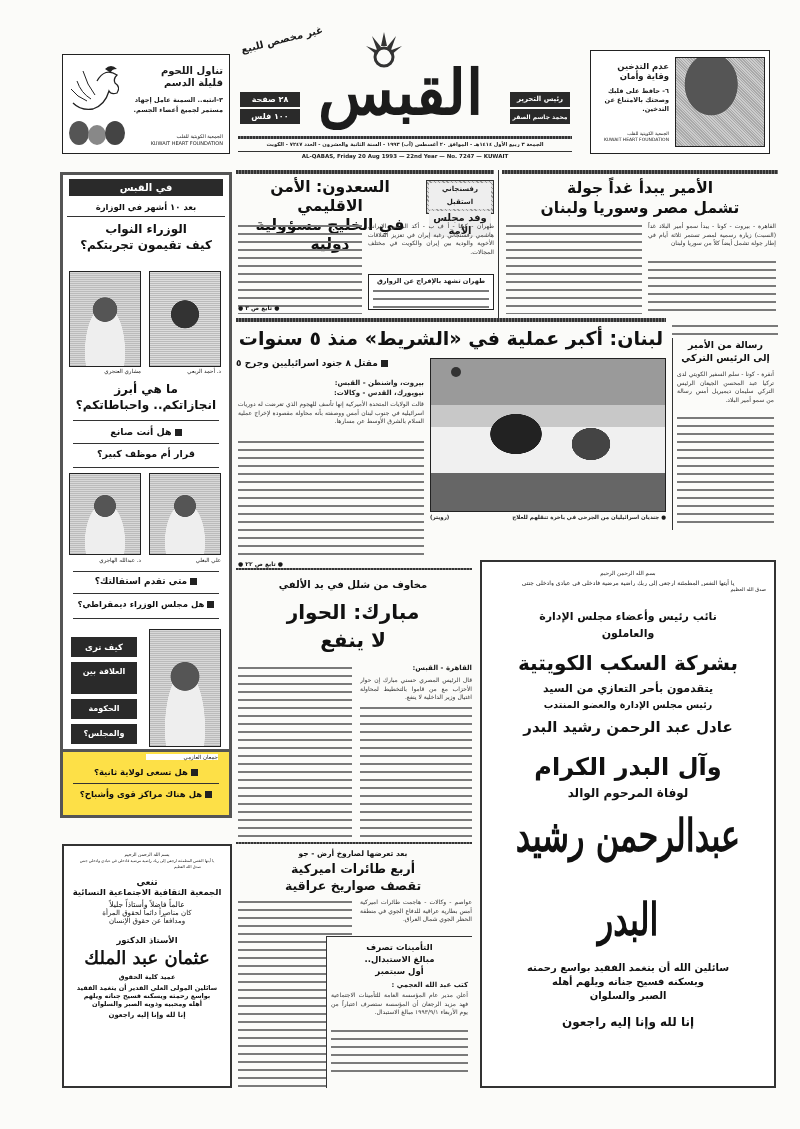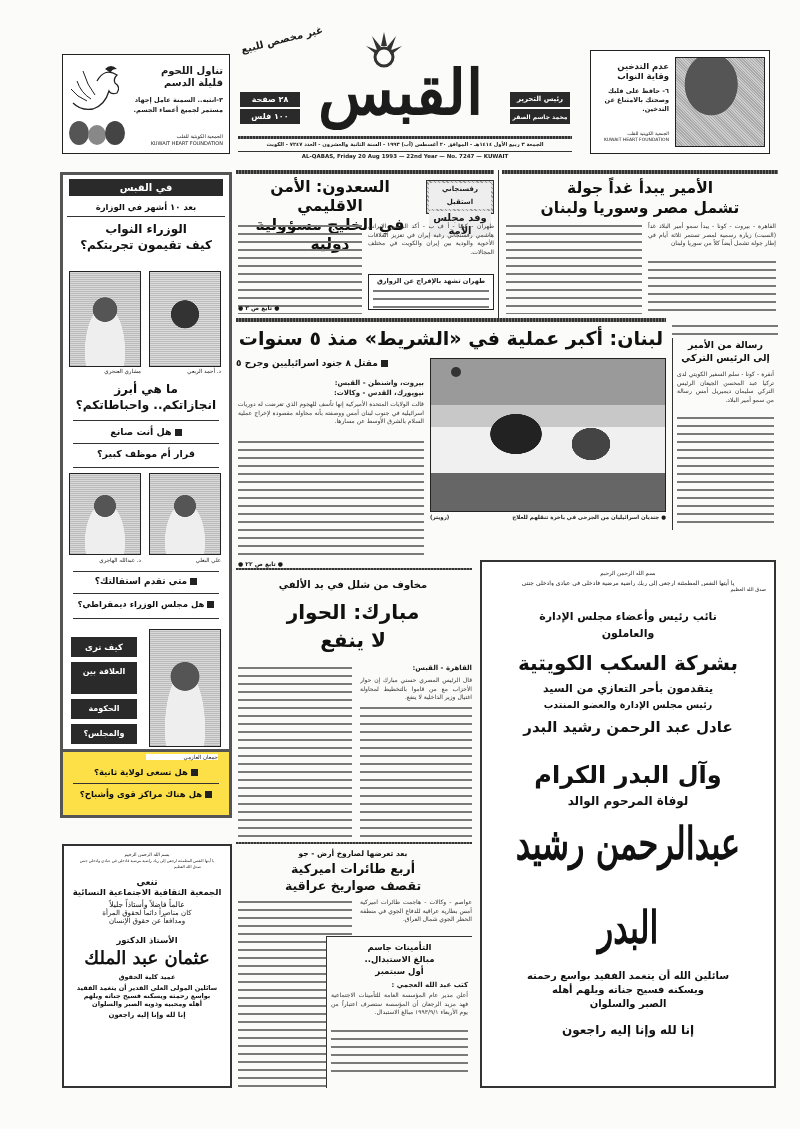--- a/index.html
+++ b/index.html
@@ -75,21 +75,21 @@
 
   <div class="abs" style="left:510px;top:92px;width:60px;height:32px">
     <div class="dark-bar ctr rtl" style="height:15px;font-size:7px;line-height:15px;font-weight:bold">رئيس التحرير</div>
     <div class="dark-bar ctr rtl" style="height:15px;margin-top:2px;font-size:6px;line-height:15px;font-weight:bold">محمد جاسم الصقر</div>
   </div>
 
   <div class="abs box" style="left:590px;top:50px;width:180px;height:104px;background:#fff">
     <div class="abs photo" style="left:84px;top:6px;width:90px;height:90px;background:radial-gradient(ellipse at 40% 30%,#555 0 35%,transparent 36%),repeating-linear-gradient(45deg,#aaa 0 1px,#ccc 1px 2px)"></div>
     <div class="abs rtl" style="right:100px;top:10px;width:76px;font-weight:bold;font-size:8.5px;line-height:10px">
       <div>عدم التدخين</div>
-      <div>وقاية النواب</div>
+      <div>وقاية وأمان</div>
     </div>
     <div class="abs rtl" style="right:100px;top:36px;width:76px;font-size:6.5px;line-height:9px;font-weight:bold">٦- حافظ على قلبك وصحتك بالامتناع عن التدخين.</div>
     <div class="abs rtl" style="right:100px;top:80px;width:76px;font-size:4.5px;line-height:6px">
       <div>الجمعية الكويتية للقلب</div>
       <div style="direction:ltr;text-align:right">KUWAIT HEART FOUNDATION</div>
     </div>
   </div>
 
   <div class="rule" style="left:238px;top:136px;width:334px;height:3px"></div>
   <div class="abs ctr rtl" style="left:238px;top:141px;width:334px;font-size:5.2px;font-weight:bold;white-space:nowrap;overflow:hidden">الجمعة ٣ ربيع الأول ١٤١٤هـ - الموافق ٢٠ أغسطس (آب) ١٩٩٣ - السنة الثانية والعشرون - العدد ٧٢٤٧ - الكويت</div>
@@ -249,40 +249,40 @@
   <div class="abs hl" style="left:236px;top:848px;width:234px;font-size:7.5px;line-height:11px;letter-spacing:0">بعد تعرضها لصاروخ أرض - جو</div>
   <div class="abs hl" style="left:236px;top:860px;width:234px;font-size:12.5px;line-height:17px;letter-spacing:0">
     <div>أربع طائرات اميركية</div>
     <div>تقصف صواريخ عراقية</div>
   </div>
   <div class="abs txt" style="left:360px;top:898px;width:112px;height:34px;overflow:hidden">عواصم - وكالات - هاجمت طائرات اميركية أمس بطارية عراقية للدفاع الجوي في منطقة الحظر الجوي شمال العراق.</div>
   <div class="abs fill-lines" style="left:238px;top:898px;width:114px;height:190px"></div>
 
   <div class="abs" style="left:326px;top:936px;width:146px;height:152px;border-left:1px solid #333;border-top:1px solid #333;background:#fbfbf9">
     <div class="hl" style="font-size:8.5px;line-height:12px;letter-spacing:0;margin-top:4px">
-      <div>التأمينات جاسم</div>
+      <div>التأمينات تصرف</div>
       <div>مبالغ الاستبدال..</div>
       <div>أول سبتمبر</div>
     </div>
     <div class="rtl" style="font-size:7px;font-weight:bold;margin:4px 4px 0 0">كتب عبد الله العجمي :</div>
     <div class="txt" style="margin:2px 4px 0 4px;height:34px;overflow:hidden">أعلن مدير عام المؤسسة العامة للتأمينات الاجتماعية فهد مزيد الرجعان أن المؤسسة ستصرف اعتباراً من يوم الأربعاء ١٩٩٣/٩/١ مبالغ الاستبدال.</div>
     <div class="fill-lines" style="margin:2px 4px;height:46px"></div>
   </div>
 
   <div class="abs" style="left:480px;top:560px;width:296px;height:528px;border:2px solid #333;background:#fff">
     <div class="ctr rtl" style="font-size:5.5px;margin-top:8px">بسم الله الرحمن الرحيم</div>
     <div class="ctr rtl" style="font-size:6px;margin:3px 6px 0;white-space:nowrap;overflow:hidden">يا أيتها النفس المطمئنة ارجعي إلى ربك راضية مرضية فادخلي في عبادي وادخلي جنتي</div>
     <div class="rtl" style="font-size:5px;margin-right:8px">صدق الله العظيم</div>
     <div class="hl" style="font-size:11px;margin-top:18px;letter-spacing:0">نائب رئيس وأعضاء مجلس الإدارة</div>
     <div class="hl" style="font-size:11px;margin-top:4px;letter-spacing:0">والعاملون</div>
     <div class="hl" style="font-size:20px;line-height:30px;margin-top:8px;letter-spacing:0">بشركة السكب الكويتية</div>
     <div class="hl" style="font-size:11px;margin-top:4px;letter-spacing:0">يتقدمون بأحر التعازي من السيد</div>
     <div class="hl" style="font-size:9.5px;margin-top:4px;letter-spacing:0">رئيس مجلس الإدارة والعضو المنتدب</div>
     <div class="hl" style="font-size:15px;line-height:22px;margin-top:6px;letter-spacing:0">عادل عبد الرحمن رشيد البدر</div>
-    <div class="hl" style="font-size:24px;line-height:34px;margin-top:20px;letter-spacing:0">وآل البدر الكرام</div>
+    <div class="hl" style="font-size:24px;line-height:34px;margin-top:12px;letter-spacing:0">وآل البدر الكرام</div>
     <div class="hl" style="font-size:12px;margin-top:2px;letter-spacing:0">لوفاة المرحوم الوالد</div>
     <div class="hl" style="font-size:32px;line-height:60px;margin-top:18px;font-family:'DejaVu Serif',serif;letter-spacing:0;transform:scaleY(1.4)">عبدالرحمن رشيد البدر</div>
     <div class="hl" style="font-size:10px;margin-top:24px;letter-spacing:0">سائلين الله أن يتغمد الفقيد بواسع رحمته</div>
     <div class="hl" style="font-size:10px;margin-top:3px;letter-spacing:0">ويسكنه فسيح جناته ويلهم أهله</div>
     <div class="hl" style="font-size:10px;margin-top:3px;letter-spacing:0">الصبر والسلوان</div>
     <div class="hl" style="font-size:12px;margin-top:14px;letter-spacing:0">إنا لله وإنا إليه راجعون</div>
   </div>
 
 </div>
 

